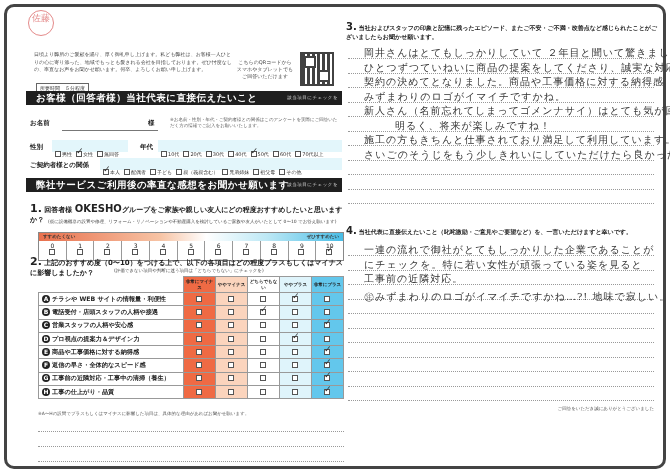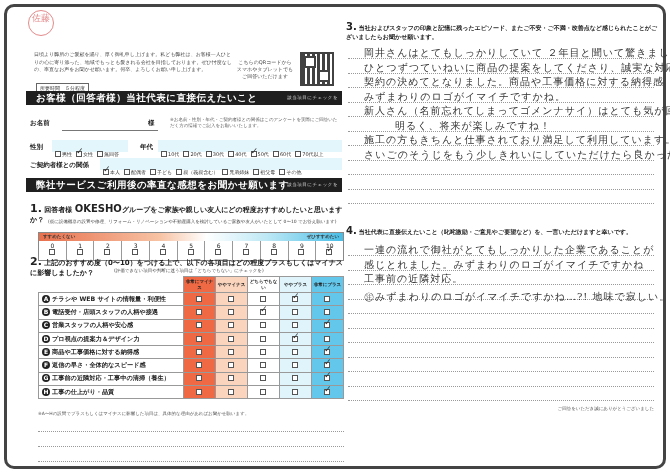--- a/index.html
+++ b/index.html
@@ -290,21 +290,21 @@
     </div>
 
   <div class="q-right-title" style="top:220px">
     <span class="num">4.</span>
     <span>当社代表に直接伝えたいこと（叱咤激励・ご意見やご要望など）を、一言いただけますと幸いです。</span>
   </div>
   <div id="q4-lines">
       <div class="rline" style="top: 249px;"></div>
       <div class="hand" style="top: 237px;">一連の流れで御社がとてもしっかりした企業であることが</div>
       <div class="rline" style="top: 263.5px;"></div>
-      <div class="hand" style="top: 251.5px;">感じとれました。みずまわりのロゴがイマイチですかね</div>
+      <div class="hand" style="top: 251.5px;">にチェックを。特に若い女性が頑張っている姿を見ると</div>
       <div class="rline" style="top: 278px;"></div>
       <div class="hand" style="top: 266px;">工事前の近隣対応。</div>
       <div class="rline" style="top: 292.5px;"></div>
       <div class="hand" style="top: 284px;">㊟みずまわりのロゴがイマイチですかね…?! 地味で寂しい。</div>
       <div class="rline" style="top: 307px;"></div>
       <div class="rline" style="top: 321.5px;"></div>
       <div class="rline" style="top: 336px;"></div>
       <div class="rline" style="top: 350.5px;"></div>
       <div class="rline" style="top: 365px;"></div>
       <div class="rline" style="top: 379.5px;"></div>

